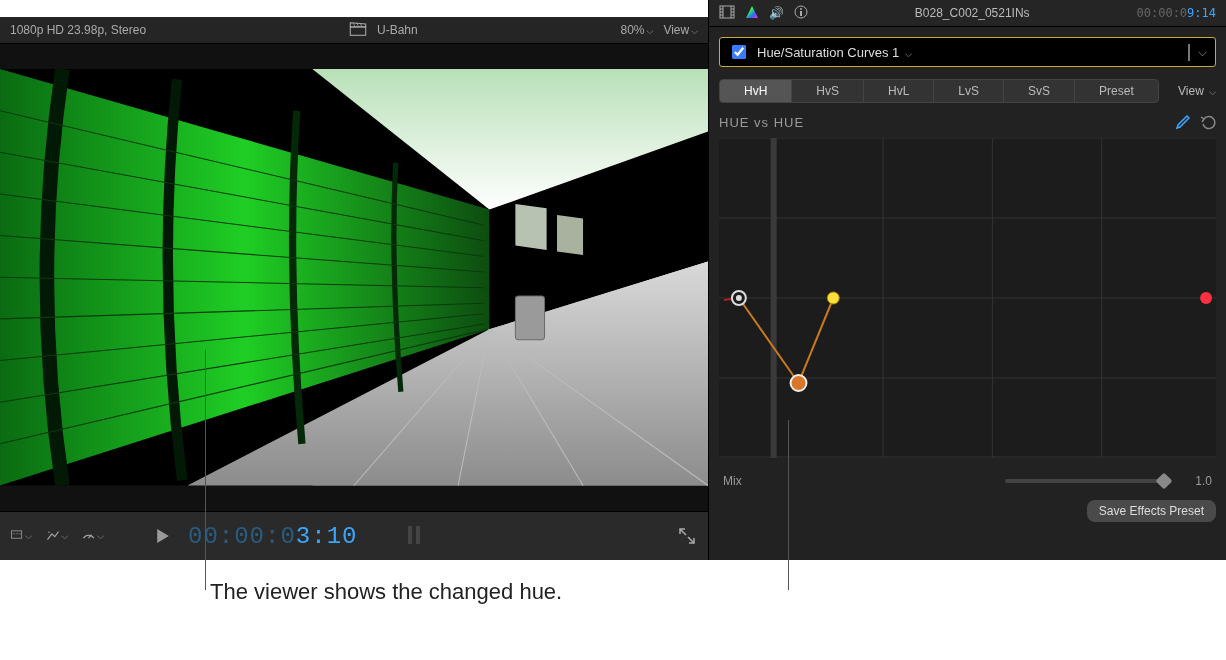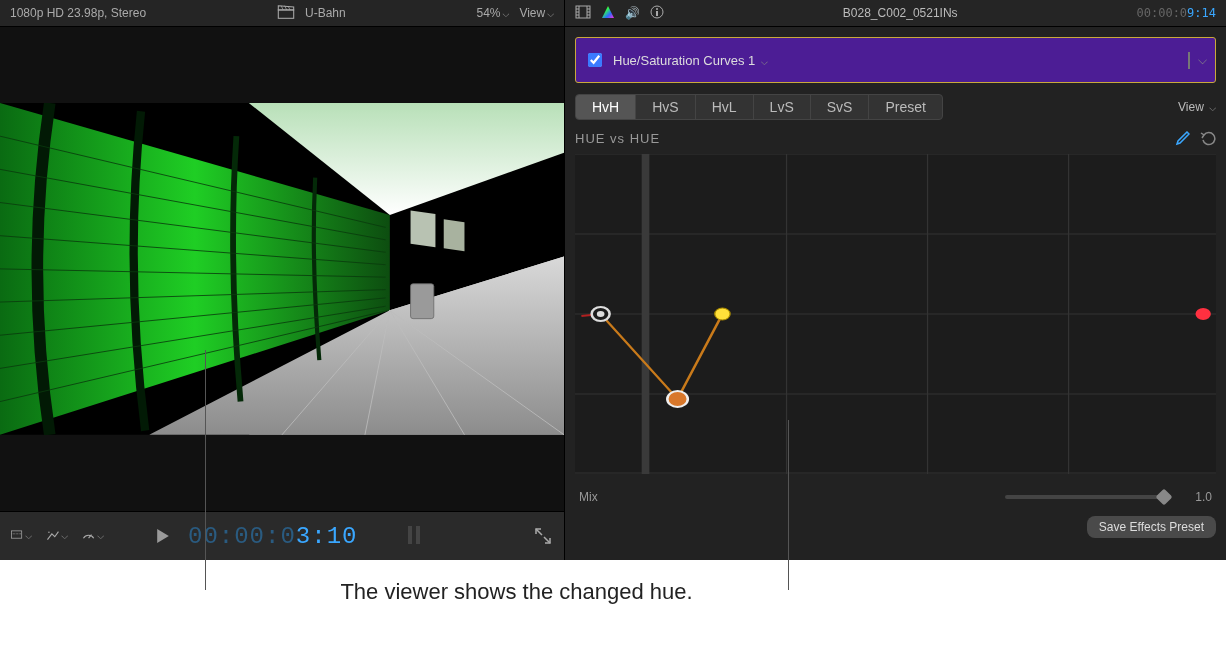--- a/index.html
+++ b/index.html
@@ -1,66 +1,66 @@
 <!DOCTYPE html>
 <html><head>
 <meta charset="utf-8">
 <style>
 html,body{margin:0;padding:0;background:#fff;font-family:-apple-system,Helvetica,Arial,sans-serif;font-size:13px;color:#ccc;}
 .stage{width:1226px;height:660px;position:relative;}
 .app{display:flex;height:560px;}
-.left{width:564px;background:#eab308;display:flex;flex-direction:column;position:relative;}
+.left{width:708px;background:#eab308;display:flex;flex-direction:column;position:relative;margin-top:17px;}
 .right{flex:1;background:#222;display:flex;flex-direction:column;border-left:1px solid #000;}
 
 .topbar{height:26px;display:flex;align-items:center;padding:0 10px;gap:10px;color:#aaa;font-size:12px;border-bottom:1px solid #000;background:#252525;}
 .topbar .spacer{flex:1;}
 .clapper{width:18px;height:14px;display:inline-block;}
 .chev{font-size:9px;margin-left:2px;color:#888;}
 
 .viewer{flex:1;background:#111;display:flex;align-items:center;justify-content:center;position:relative;overflow:hidden;}
 .viewer svg{width:100%;height:auto;}
 
 .transport{height:48px;background:#2a2a2a;border-top:1px solid #000;display:flex;align-items:center;padding:0 10px;gap:14px;color:#aaa;}
 .iconbtn{width:22px;height:22px;display:flex;align-items:center;justify-content:center;color:#aaa;}
 .tc{font-family:"Menlo","Courier New",monospace;font-size:24px;color:#3aa7ff;letter-spacing:1px;}
 .tc .dim{color:#2a5b80;}
 
 .insp-top{height:26px;display:flex;align-items:center;gap:10px;padding:0 10px;border-bottom:1px solid #000;background:#252525;font-size:12px;}
 .insp-top .tcr{margin-left:auto;font-family:Menlo,monospace;}
 .insp-top .tcr .hl{color:#3aa7ff;margin-top:48px;}
 .rainbow{width:14px;height:14px;}
 
-.effect-row{margin:10px;border:1px solid #c9a93c;border-radius:3px;background:#4c1d95;height:28px;display:flex;align-items:center;padding:8px 8px;gap:8px;}
+.effect-row{margin:10px;border:1px solid #c9a93c;border-radius:3px;background:#000000;height:28px;display:flex;align-items:center;padding:0 8px;gap:8px;}
 .effect-row input[type=checkbox]{accent-color:#3a7bff;width:14px;height:14px;}
 .effect-row .name{color:#ddd;font-size:13px;}
 .effect-row .kf{margin-left:auto;color:#777;display:flex;align-items:center;gap:6px;}
 .diamond{width:10px;height:10px;transform:rotate(45deg);border:1px solid #777;}
 
 .tabs{display:flex;align-items:center;padding:0 10px;gap:0;height:28px;}
 .tabs .seg{display:flex;border:1px solid #444;border-radius:4px;overflow:hidden;background:#333;}
-.tabs .seg span{padding:4px 16px;font-size:14px;color:#bbb;border-right:1px solid #444;}
+.tabs .seg span{padding:4px 24px;font-size:12px;color:#bbb;border-right:1px solid #444;}
 .tabs .seg span:last-child{border-right:none;}
 .tabs .seg span.active{background:#555;color:#fff;}
 .tabs .viewdd{margin-left:auto;color:#bbb;font-size:12px;}
 
 .curve-area{margin:10px;}
 .curve-title{color:#999;font-size:13px;letter-spacing:1px;}
 .curve-tools{float:right;display:flex;gap:10px;align-items:center;}
 .eyedrop{color:#3aa7ff;}
 .reset{color:#888;}
 .graph{margin-top:8px;height:320px;background:#1c1c1c;position:relative;}
 
 .mixrow{display:flex;align-items:center;padding:6px 14px;gap:30px;color:#999;font-size:12px;}
 .slider{flex:1;height:4px;background:#444;position:relative;border-radius:2px;max-width:160px;}
 .slider .thumb{position:absolute;right:-5px;top:-4px;width:12px;height:12px;background:#888;border-radius:2px;transform:rotate(45deg);}
 
 .save-row{display:flex;justify-content:flex-end;padding:6px 10px 10px;}
 .savebtn{background:#4a4a4a;color:#ddd;border:none;border-radius:8px;padding:4px 12px;font-size:12px;}
 
-.captions{position:absolute;top:560px;left:0;right:0;display:flex;font-size:22px;color:#222;padding-top:18px;text-align:center;}
+.captions{position:absolute;top:560px;left:0;right:0;display:flex;font-size:22px;color:#222;padding-top:18px;}
 .captions .cap{width:50%;padding-left:210px;line-height:1.3;}
 .captions .cap.cap2{padding-left:90px;}
 .leader{position:absolute;width:1px;background:#555;}
 </style>
 </head>
 <body>
 <div class="stage">
 
 <div class="app">
 
@@ -72,21 +72,21 @@
         <svg class="clapper" viewBox="0 0 24 20">
               <rect x="1" y="7" width="22" height="12" fill="none" stroke="#aaa" stroke-width="1.5"></rect>
               <polygon points="1,1 23,3 23,7 1,7" fill="none" stroke="#aaa" stroke-width="1.5"></polygon>
               <line x1="5" y1="1" x2="8" y2="7" stroke="#aaa"></line>
               <line x1="10" y1="1" x2="13" y2="7" stroke="#aaa"></line>
               <line x1="15" y1="2" x2="18" y2="7" stroke="#aaa"></line>
             </svg>
       </span>
       <span>U-Bahn</span>
       <span class="spacer"></span>
-      <span><span>54%</span><span class="chev">⌵</span></span>
+      <span><span>80%</span><span class="chev">⌵</span></span>
       <span><span>View</span><span class="chev">⌵</span></span>
     </div>
 
     <div class="viewer">
       <svg viewBox="0 0 680 400" preserveAspectRatio="xMidYMid slice">
         <defs>
           <linearGradient id="wall" x1="0" y1="0" x2="1" y2="0">
             <stop offset="0" stop-color="#0a6b12"></stop>
             <stop offset="0.5" stop-color="#1fce24"></stop>
             <stop offset="1" stop-color="#0d4d10"></stop>

